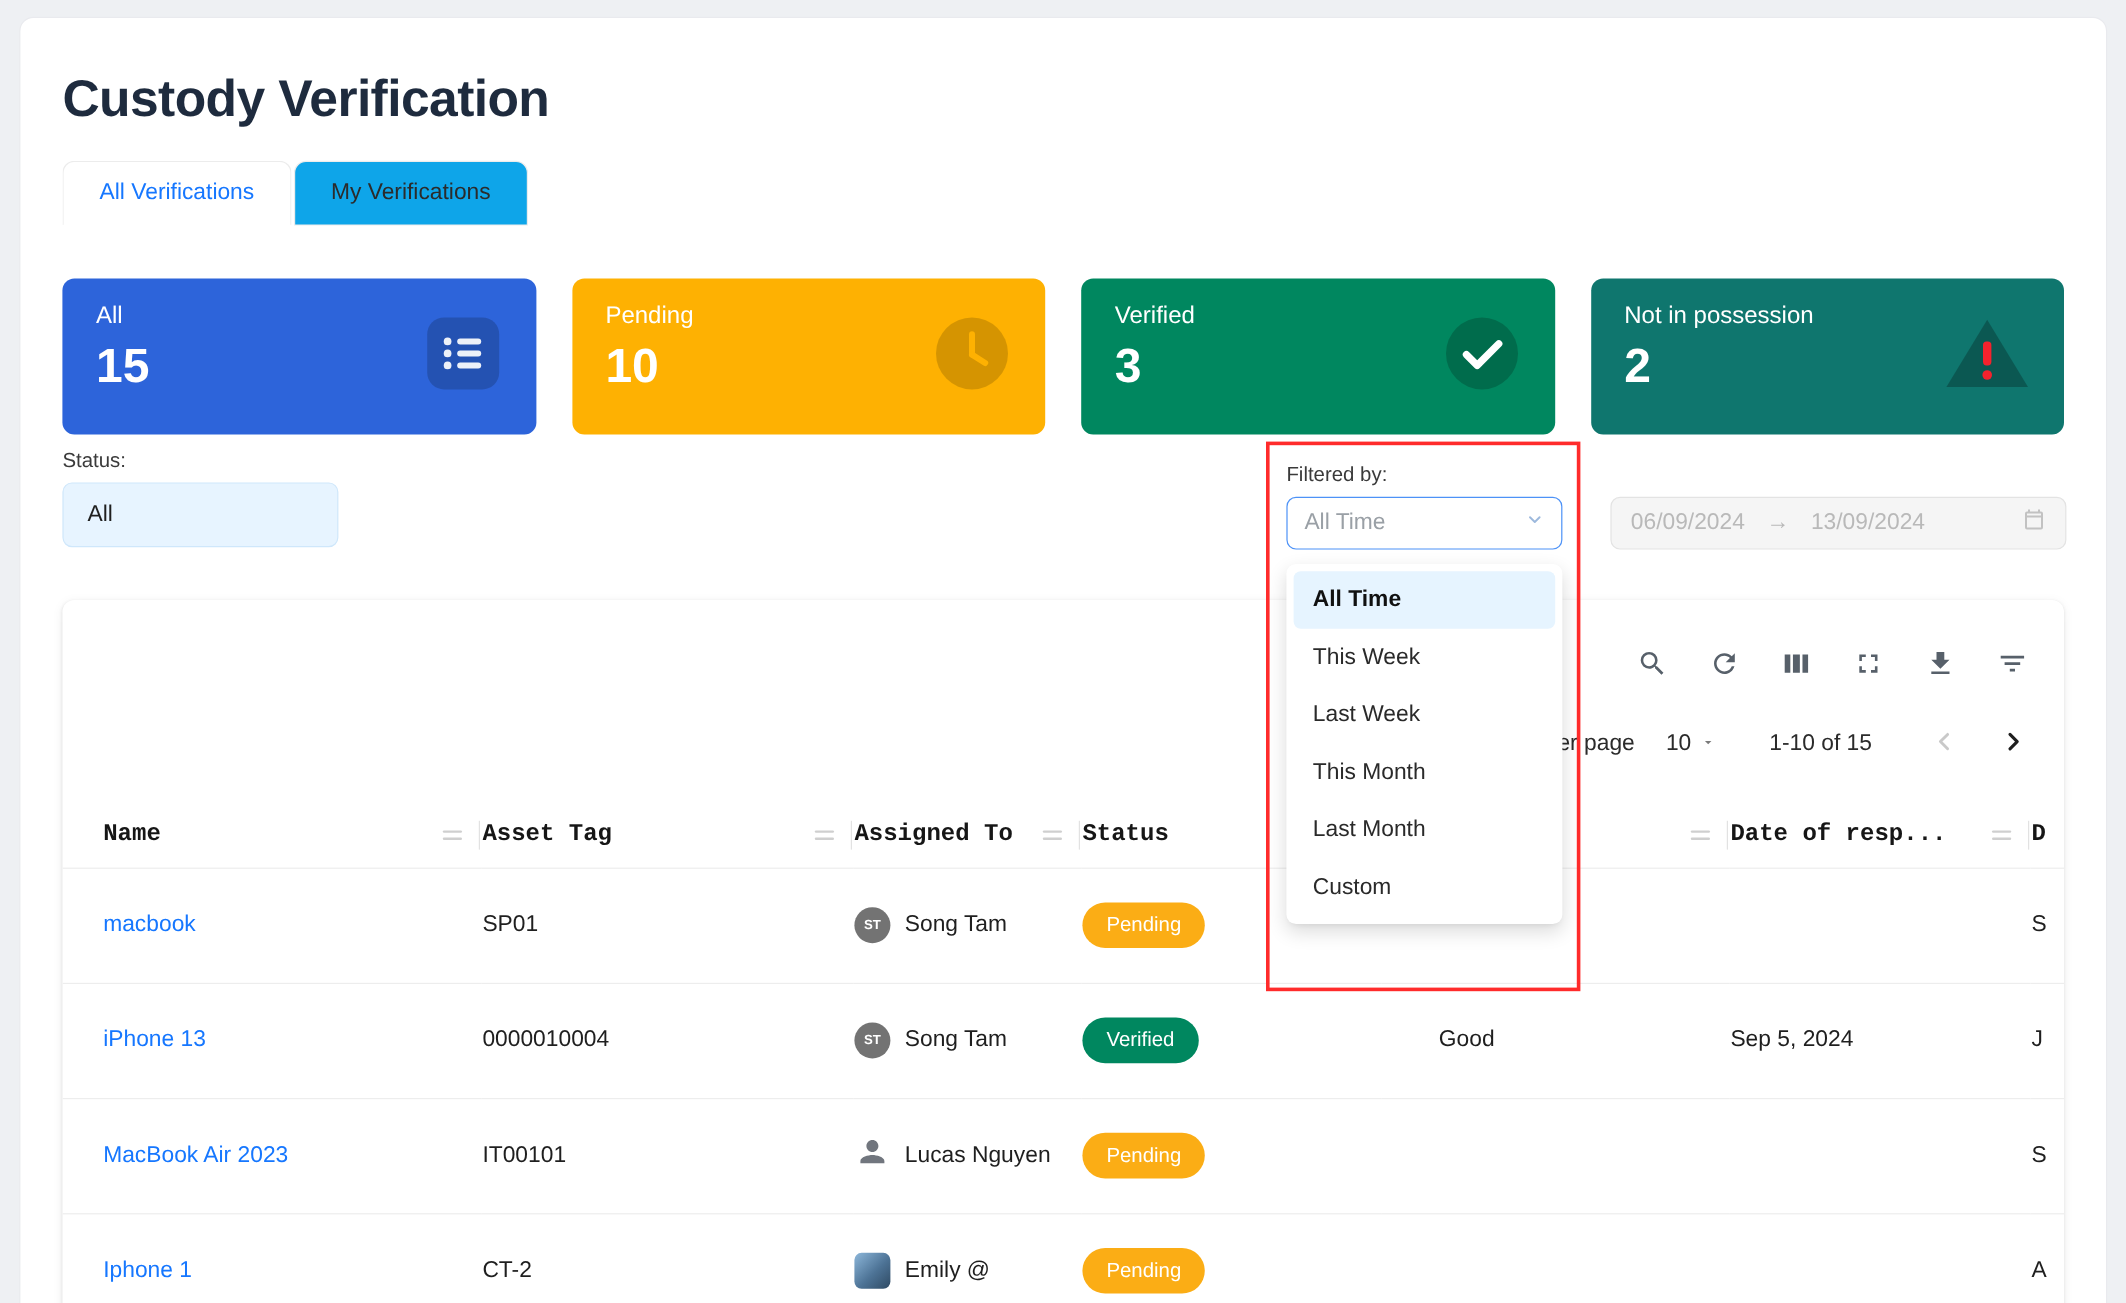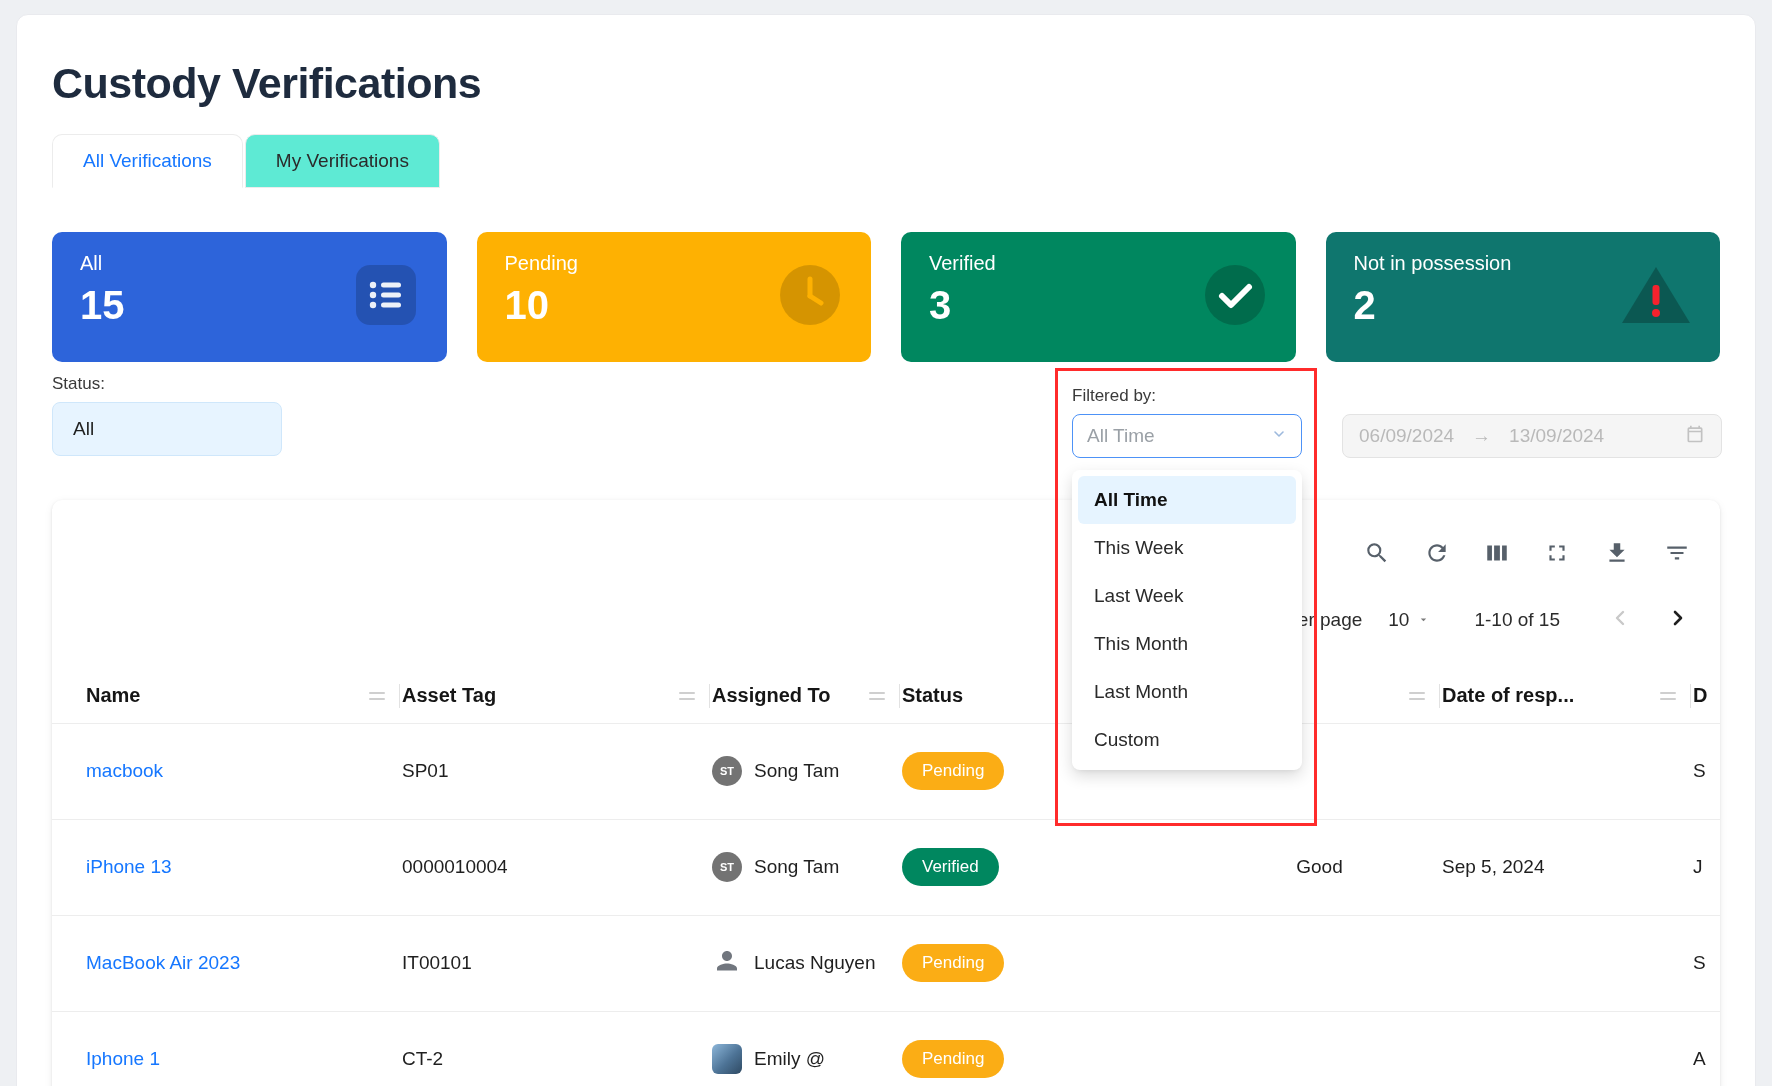--- a/index.html
+++ b/index.html
@@ -13,21 +13,21 @@
     background:#fff; border:1px solid #e9eaee; border-radius:12px;
   }
   .content { position:relative; padding:44px 35px 0 35px; }
 
   .page-title { margin:0; font-size:43px; font-weight:700; color:#1e2b3e; letter-spacing:-0.5px; }
 
   
   .tabs { display:flex; margin-top:26px; }
   .tab {
     height:54px; padding:0 30px; display:flex; align-items:center;
-    font-size:19px; color:#2b2b2b; background:#5eead4;
+    font-size:19px; color:#2b2b2b; background:#0ea5e9;
     border:1px solid #ececec; border-radius:10px 10px 0 0; cursor:pointer;
   }
   .tab + .tab { margin-left:2px; }
   .tab.active { background:#fff; color:#1677ff; font-weight:400; border-bottom-color:#fff; }
 
   
   .cards { display:flex; gap:30px; margin-top:44px; }
   .card {
     flex:1; height:130px; border-radius:10px; color:#fff; padding:20px 28px;
     position:relative; cursor:pointer;
@@ -97,28 +97,28 @@
   }
   .rpp-select { display:flex; align-items:center; gap:8px; margin-left:26px; cursor:pointer; }
   .range { margin-left:44px; }
   .page-btn { background:none; border:none; padding:0; cursor:pointer; }
   .page-btn.prev { margin-left:48px; }
   .page-btn.next { margin-left:34px; }
 
   .table-wrap { overflow:hidden; width:100%; margin-top:36px; }
   table { border-collapse:collapse; table-layout:fixed; width:1826px; }
   th { height:54px; font-size:20px; font-weight:700; color:#161616; text-align:left; }
-  .th-inner { display:flex; align-items:center; height:100%; }
+  .th-inner { display:flex; align-items:center; height:100%;font-family:Liberation Mono, monospace; }
   .th-label { white-space:nowrap; overflow:hidden; text-overflow:ellipsis; }
   .th-handle { margin-left:auto; display:flex; flex-direction:column; gap:4px; padding:6px 14px 6px 6px; cursor:col-resize; }
   .th-handle i { display:block; width:16px; height:2px; background:#cfcfcf; border-radius:1px; }
   .th-divider { width:1px; height:24px; background:#e2e2e2; }
   td { height:96px; border-top:1px solid #ededed; font-size:19px; color:#1f1f1f; vertical-align:middle; }
   th:first-child, td:first-child { padding-left:34px; }
-  .cell-cond { padding-left:48px;text-align:center; }
+  .cell-cond { padding-left:48px; }
 
   .asset-link { color:#1677ff; text-decoration:none; cursor:pointer;text-align:right; }
   .assignee { display:flex; align-items:center; gap:12px; }
   .avatar-initials {
     width:30px; height:30px; border-radius:50%; background:#737373; color:#fff;
     font-size:11px; font-weight:700; display:flex; align-items:center; justify-content:center; flex:0 0 30px;
   }
   .avatar-photo {
     width:30px; height:30px; border-radius:6px; flex:0 0 30px;
     background:linear-gradient(135deg,#8db7da 0%, #4d7396 55%, #2f4a63 100%);
@@ -129,21 +129,21 @@
   }
   .pill-pending { background:#fbad15; }
   .pill-verified { background:#00875f; }
 </style>
 </head>
 <body>
 
 <div class="panel">
   <div class="content">
 
-    <h1 class="page-title">Custody Verifications</h1>
+    <h1 class="page-title">Custody Verification</h1>
 
     <div class="tabs">
       <div class="tab active">All Verifications</div>
       <div class="tab">My Verifications</div>
     </div>
 
     <div class="cards">
       <div class="card card-all">
         <div class="label">All</div>
         <div class="value">15</div>

